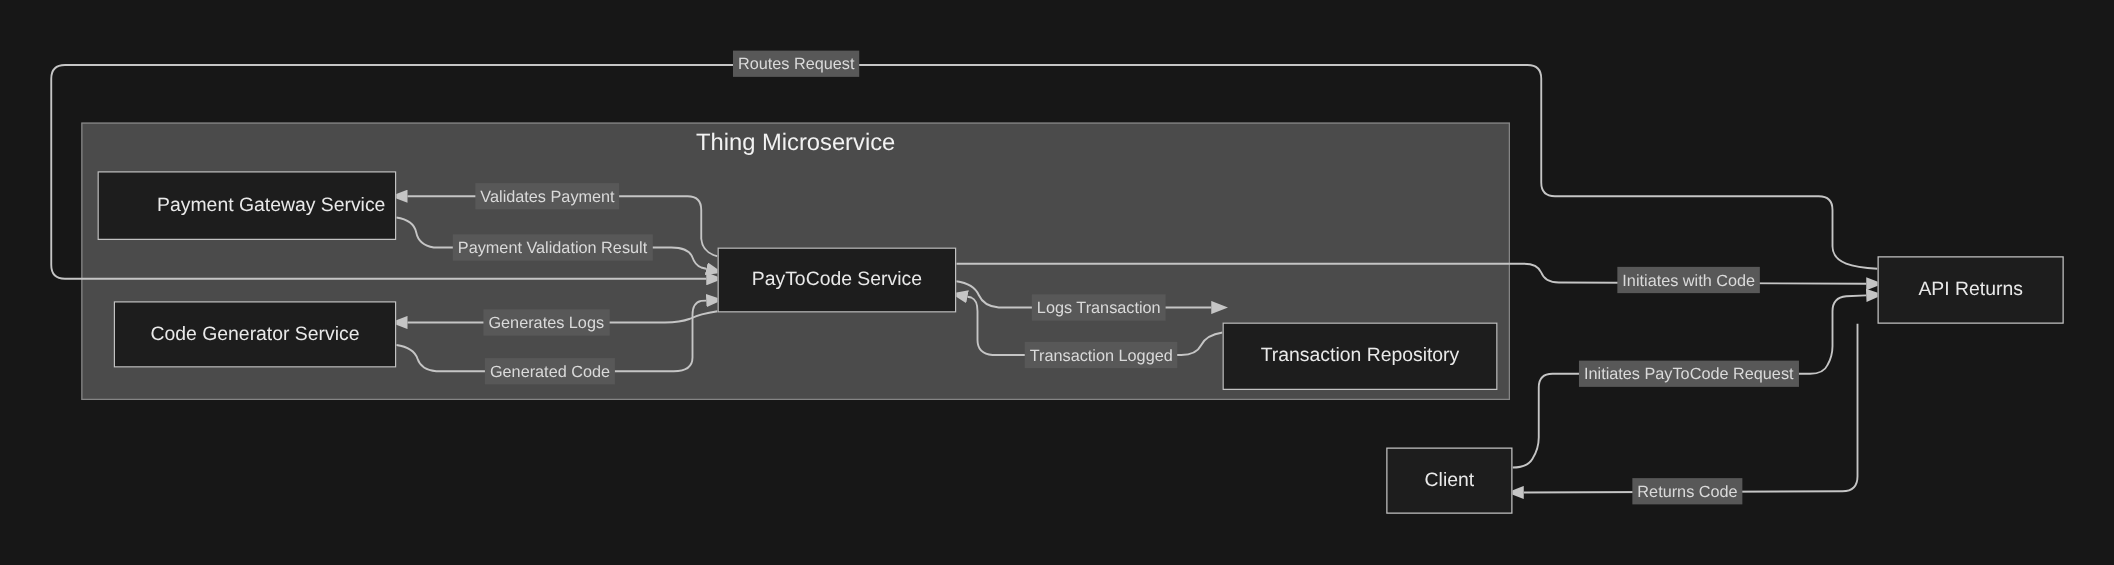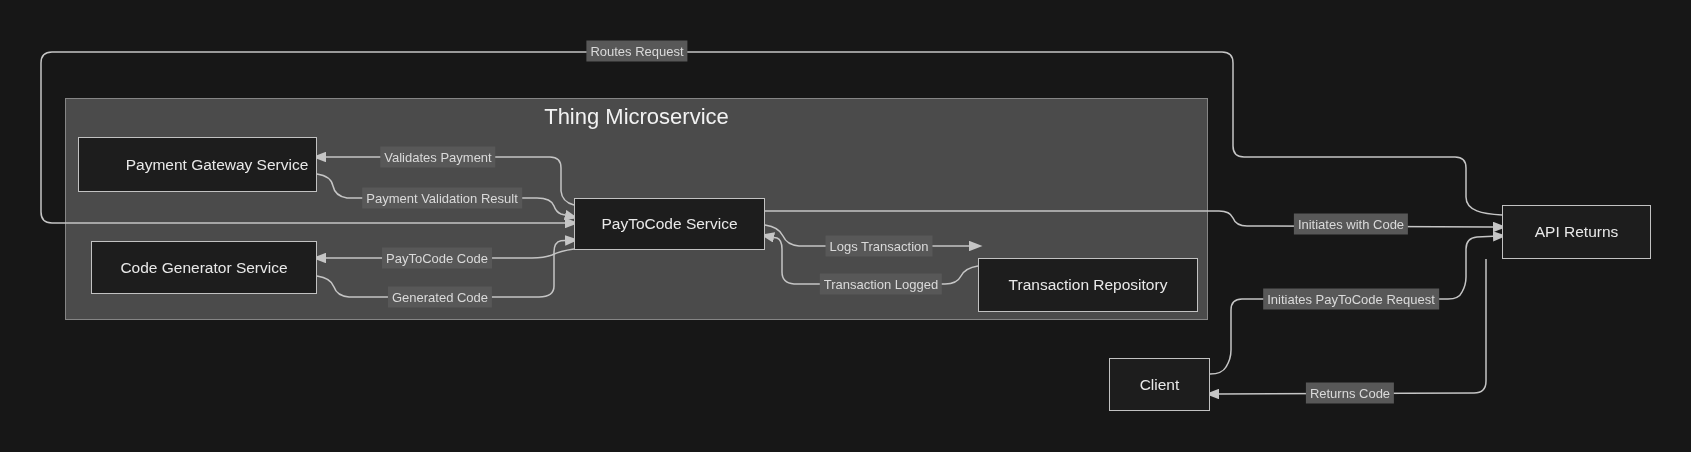--- a/index.html
+++ b/index.html
@@ -29,21 +29,21 @@
     border: 1px solid var(--subgraph-border);
     z-index: 1;
     box-sizing: border-box;
   }
   .subgraph-title {
     position: absolute;
     width: 100%;
     top: 5px;
     text-align: center;
     color: var(--subgraph-title-text);
-    font-size: 22px;
+    font-size: 19px;
     font-weight: 400;
   }
 
   #edges-layer {
     position: absolute; left: 0; top: 0;
     z-index: 2;
   }
   #edges-layer path.edge {
     fill: none;
     stroke: var(--edge-line);
@@ -122,21 +122,21 @@
 
   <div class="node" style="left:978px; top:227px; width:220px; height:54px;margin-top:31px;">Transaction Repository</div>
 
   <div class="node" style="left:1502px; top:205px; width:149px; height:54px;">API Returns</div>
 
   <div class="node" style="left:1109px; top:358px; width:101px; height:53px;">Client</div>
 
   <div class="edge-label" style="left:637px; top:51px;">Routes Request</div>
   <div class="edge-label" style="left:438px; top:157px;">Validates Payment</div>
   <div class="edge-label" style="left:442px; top:198px;">Payment Validation Result</div>
-  <div class="edge-label" style="left:437px; top:258px;">PayToCode Code</div>
+  <div class="edge-label" style="left:437px; top:258px;">Generates Logs</div>
   <div class="edge-label" style="left:440px; top:297px;">Generated Code</div>
   <div class="edge-label" style="left:879px; top:246px;">Logs Transaction</div>
   <div class="edge-label" style="left:881px; top:284px;">Transaction Logged</div>
   <div class="edge-label" style="left:1351px; top:224px;">Initiates with Code</div>
   <div class="edge-label" style="left:1351px; top:299px;">Initiates PayToCode Request</div>
   <div class="edge-label" style="left:1350px; top:393px;">Returns Code</div>
 
 </div>
 
 </body></html>

